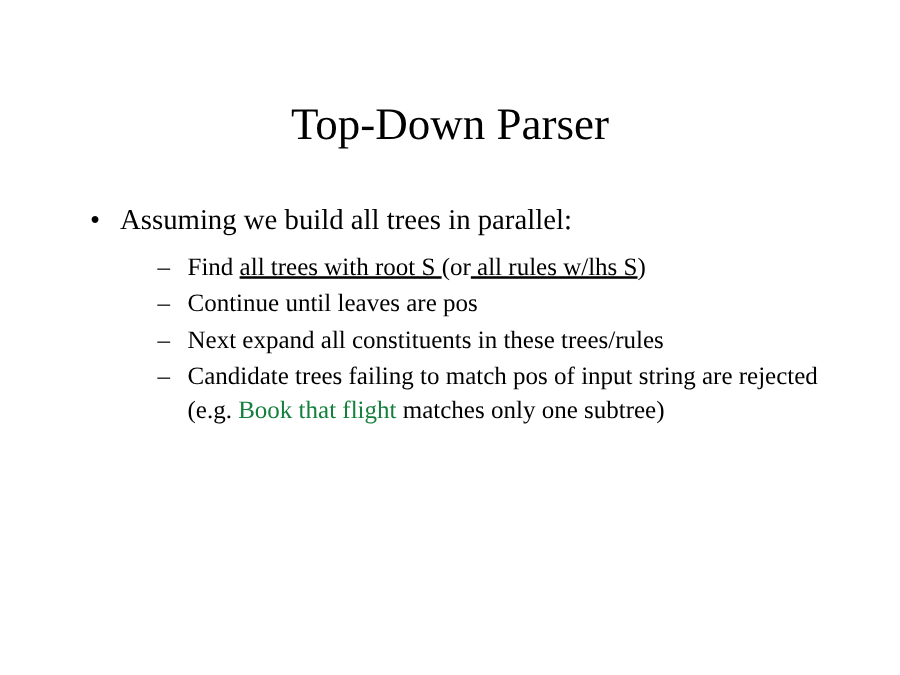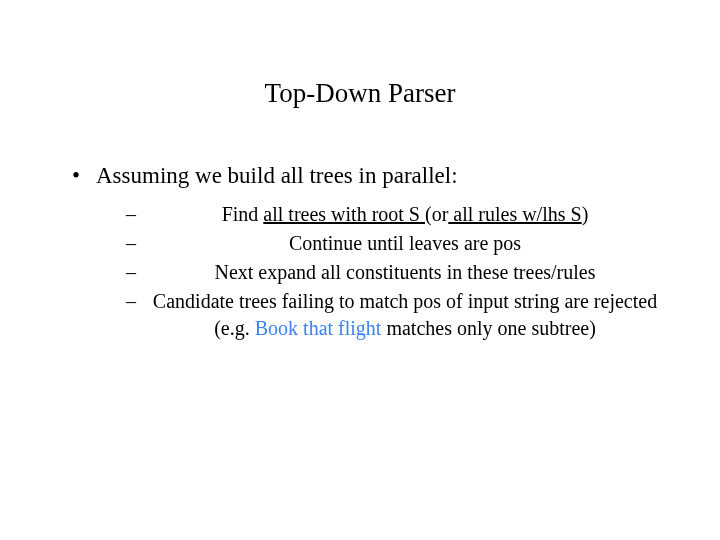--- a/index.html
+++ b/index.html
@@ -16,21 +16,21 @@
     width: 720px;
     height: 540px;
     box-sizing: border-box;
   }
   .title {
     position: absolute;
     top: 78px;
     left: 0;
     width: 100%;
     text-align: center;
-    font-size: 27px;
+    font-size: 36px;
   }
   .body {
     position: absolute;
     top: 160px;
     left: 70px;
     right: 60px;
     font-size: 23px;
     line-height: 1.35;
   }
   ul.level1 {
@@ -55,30 +55,29 @@
     list-style: none;
     margin: 10px 0 0 0;
     padding: 0 0 0 30px;
     font-size: 20px;
     line-height: 1.35;
   }
   ul.level2 > li {
     position: relative;
     padding-left: 24px;
     margin: 0 0 2px 0;
-    text-align: center;
   }
   ul.level2 > li::before {
     content: "–";
     position: absolute;
     left: 0;
     top: 0;
   }
   .u { text-decoration: underline; }
-  .color-em { color: #3b82f6; } 
+  .color-em { color: #15803d; } 
 </style>
 </head>
 <body>
 
 <div class="slide">
 
   <div class="title">Top-Down Parser</div>
 
   <div class="body">
     <ul class="level1">

